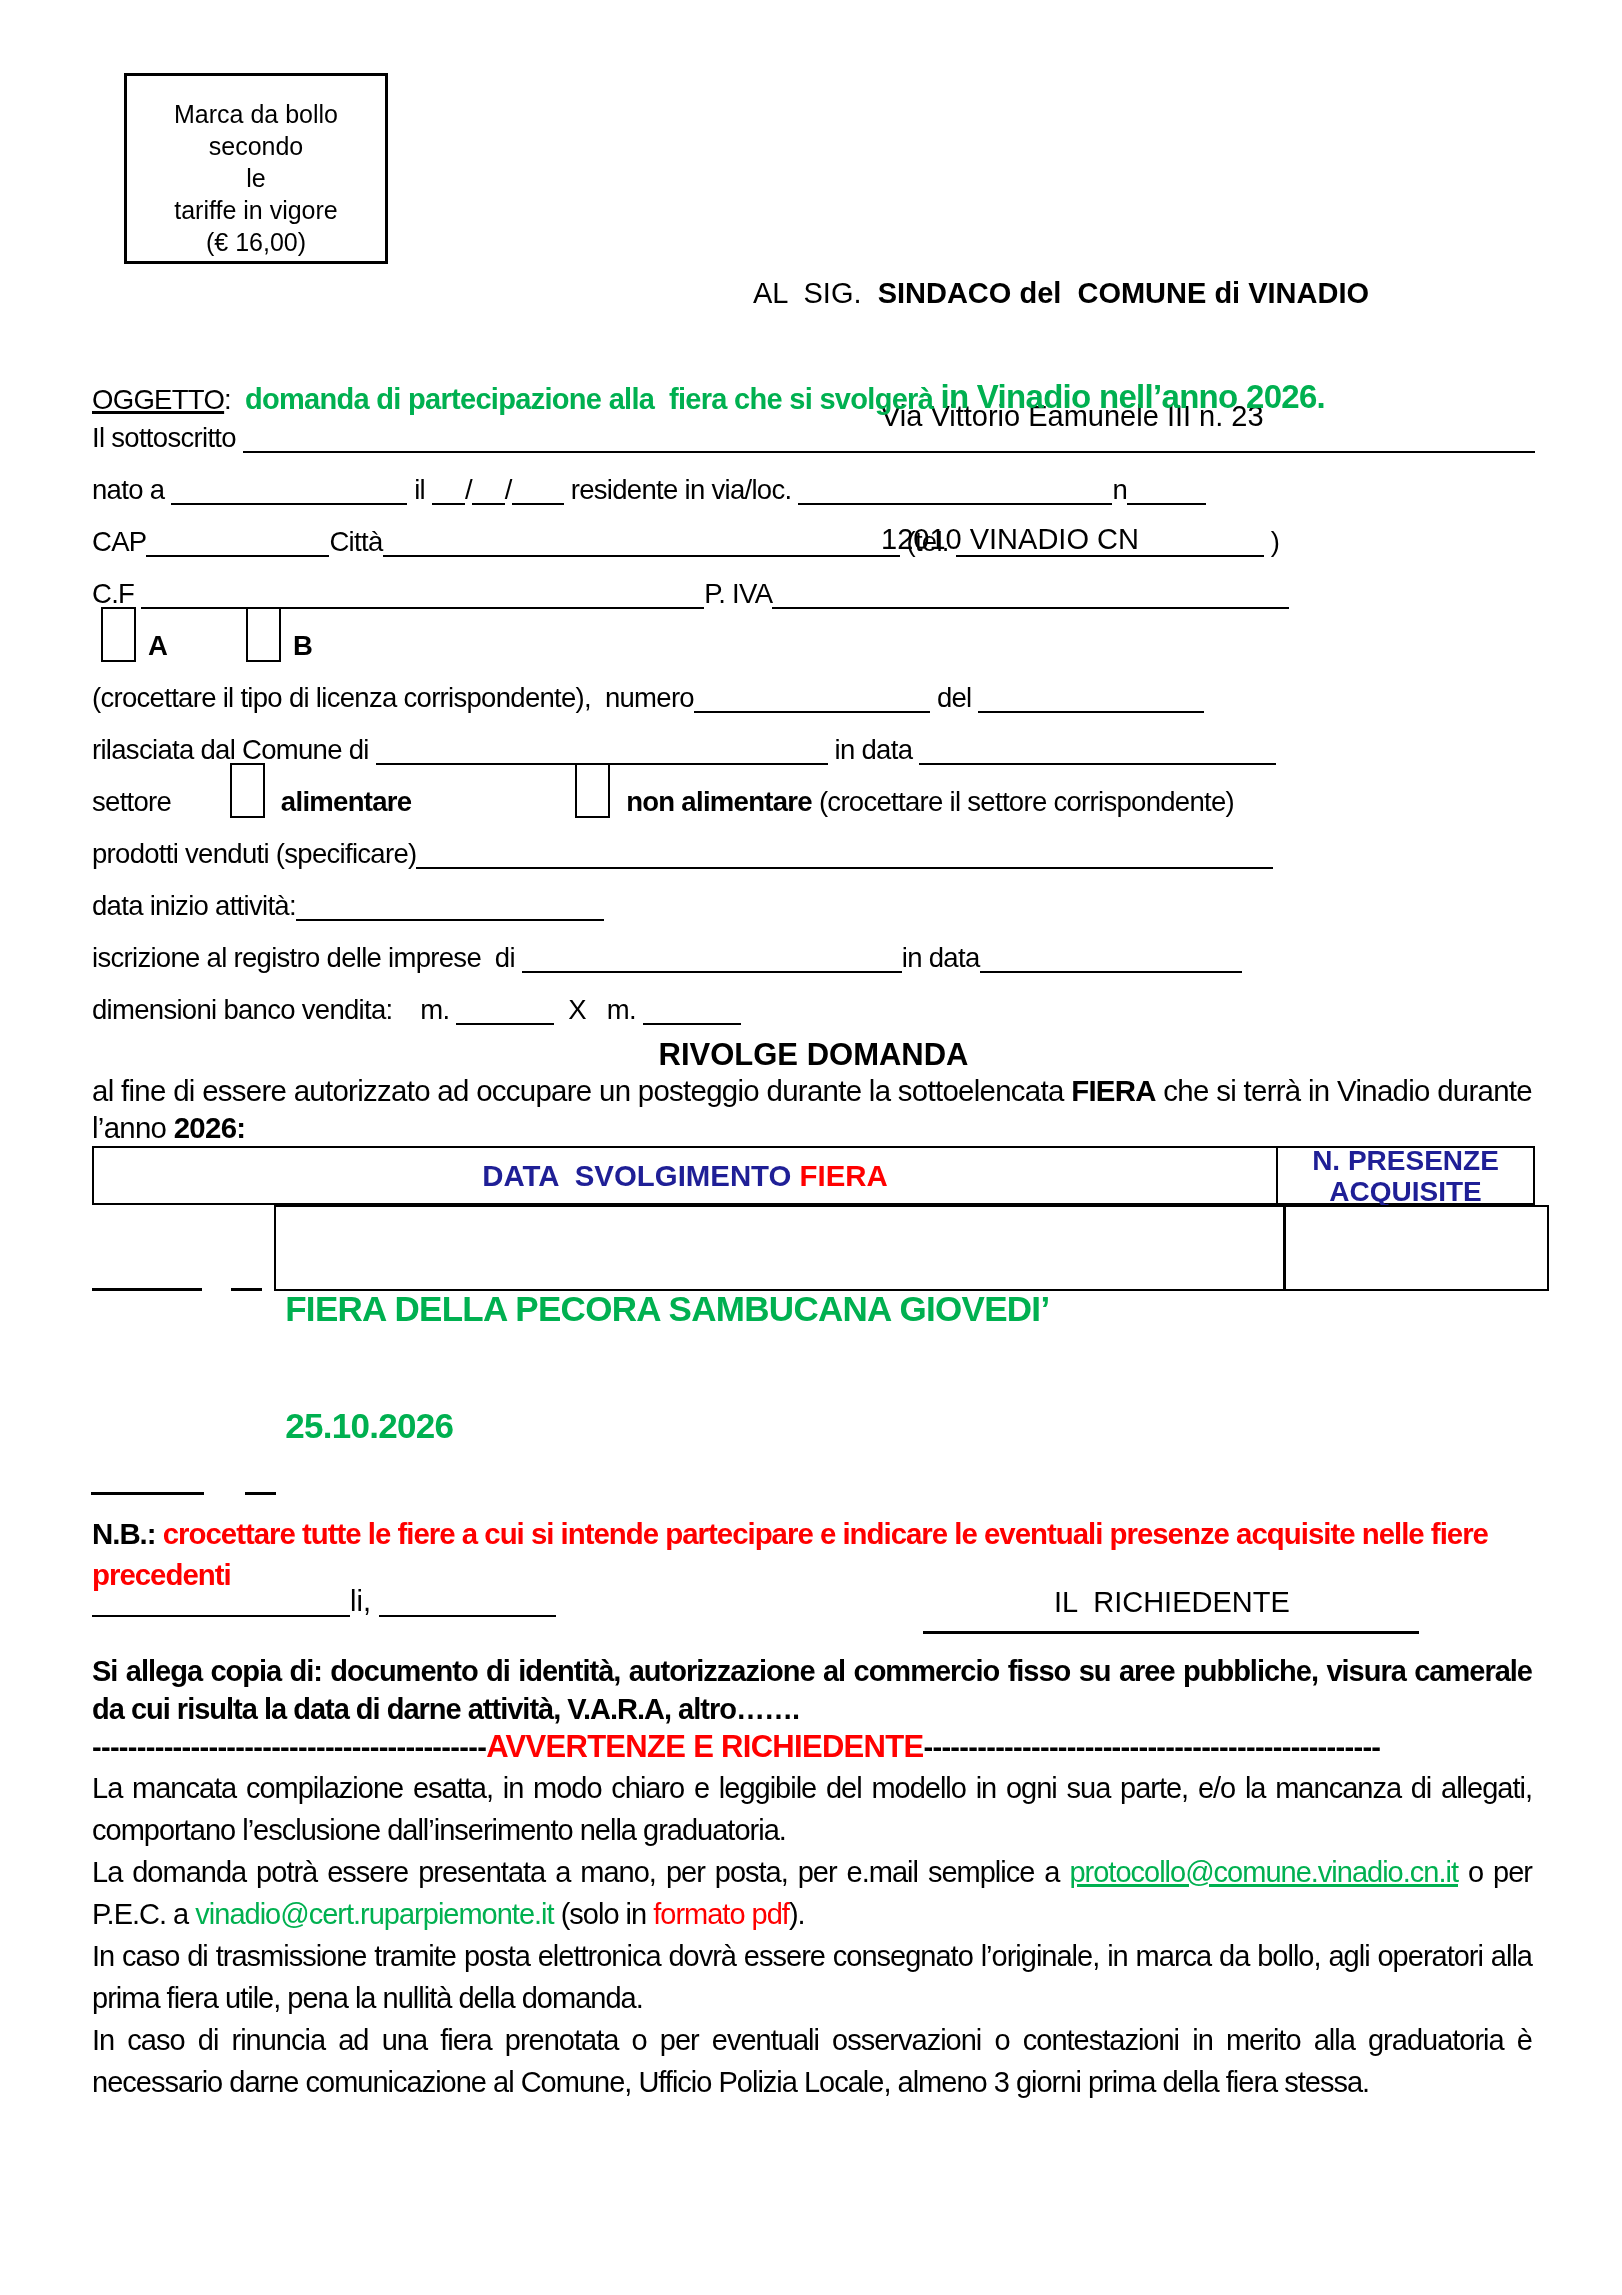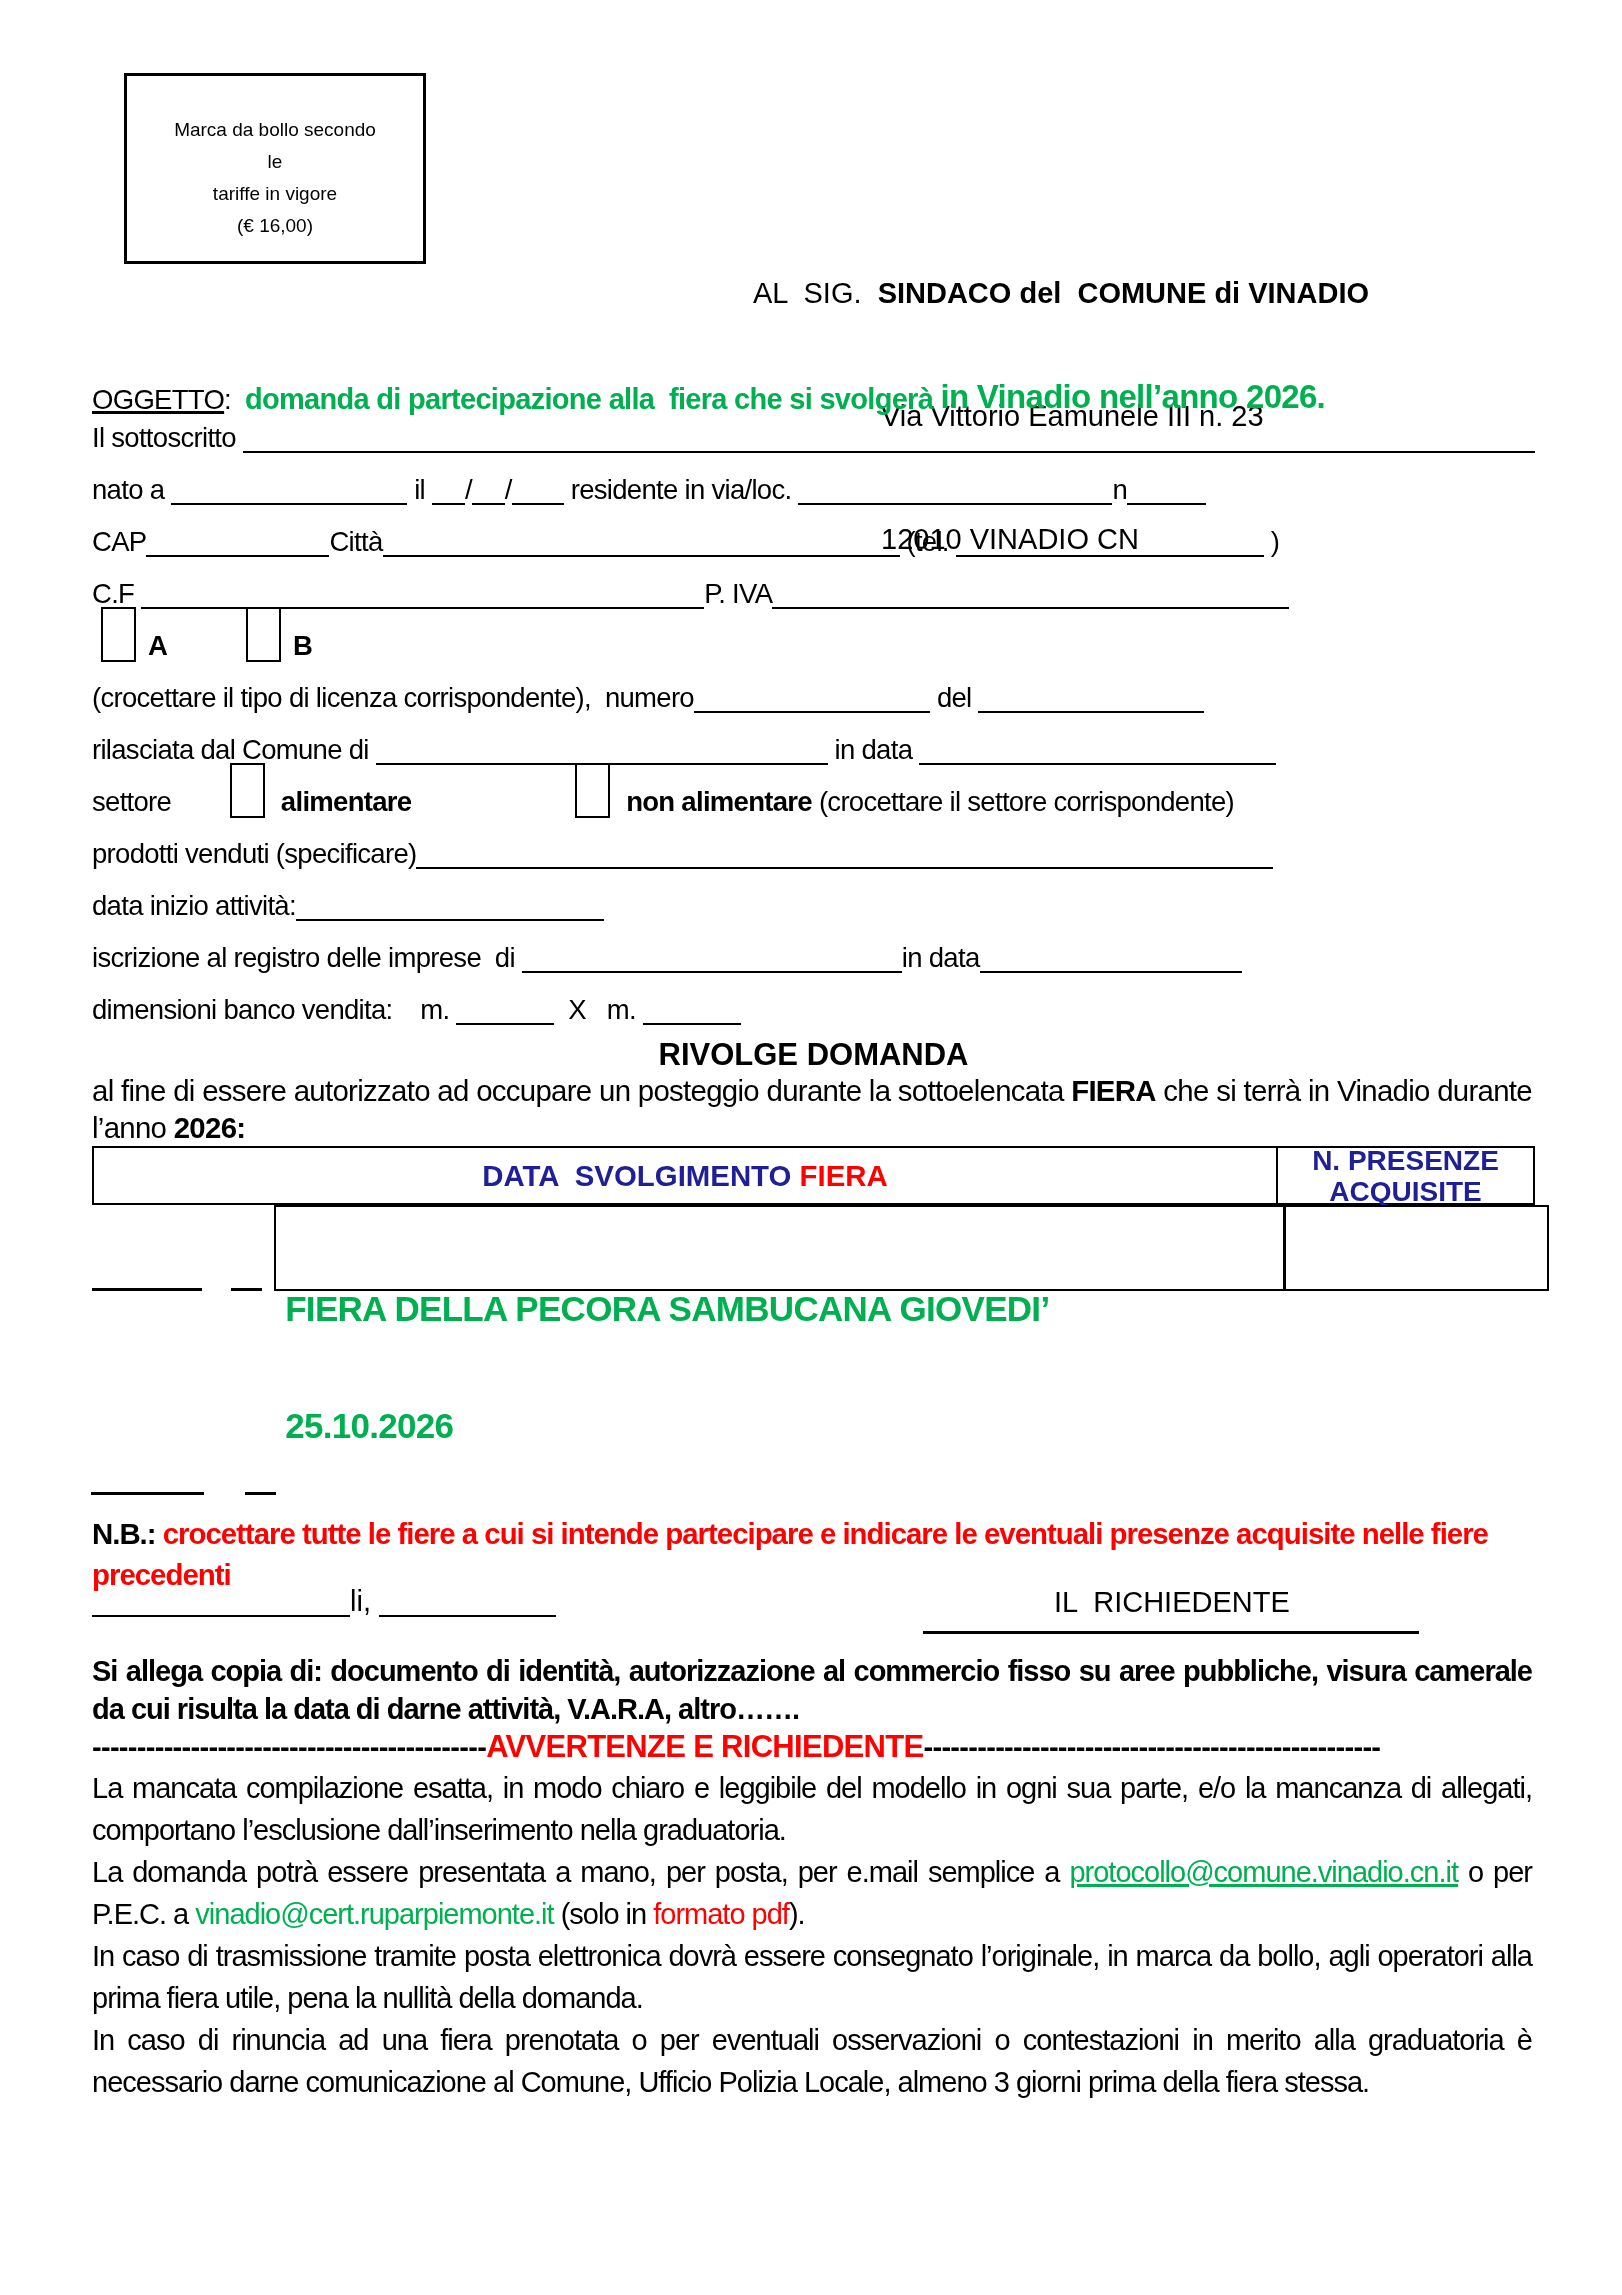--- a/index.html
+++ b/index.html
@@ -6,24 +6,24 @@
   html,body { background:#ffffff; }
   body {
     width:1622px; height:2295px; position:relative;
     font-family:"Liberation Sans","DejaVu Sans",sans-serif;
     color:#000;
   }
   .abs { position:absolute; }
 
   
   .stamp {
-    left:124px; top:73px; width:302px; height:191px;
+    left:124px; top:73px; width:264px; height:191px;
     border:3.3px solid #000;
     display:flex; align-items:center; justify-content:center;
-    text-align:center; font-size:19px; line-height:32px;
+    text-align:center; font-size:25px; line-height:32px;
     white-space:pre-line; padding-top:19.6px;
   }
 
   
   .recipient { left:753px; top:191px; font-size:29px; line-height:41px; white-space:pre; }
   .recipient .bold { font-weight:bold; }
   .recipient .indent { padding-left:128px; }
 
   
   .formflow { left:92px; top:378px; width:1443px; }

